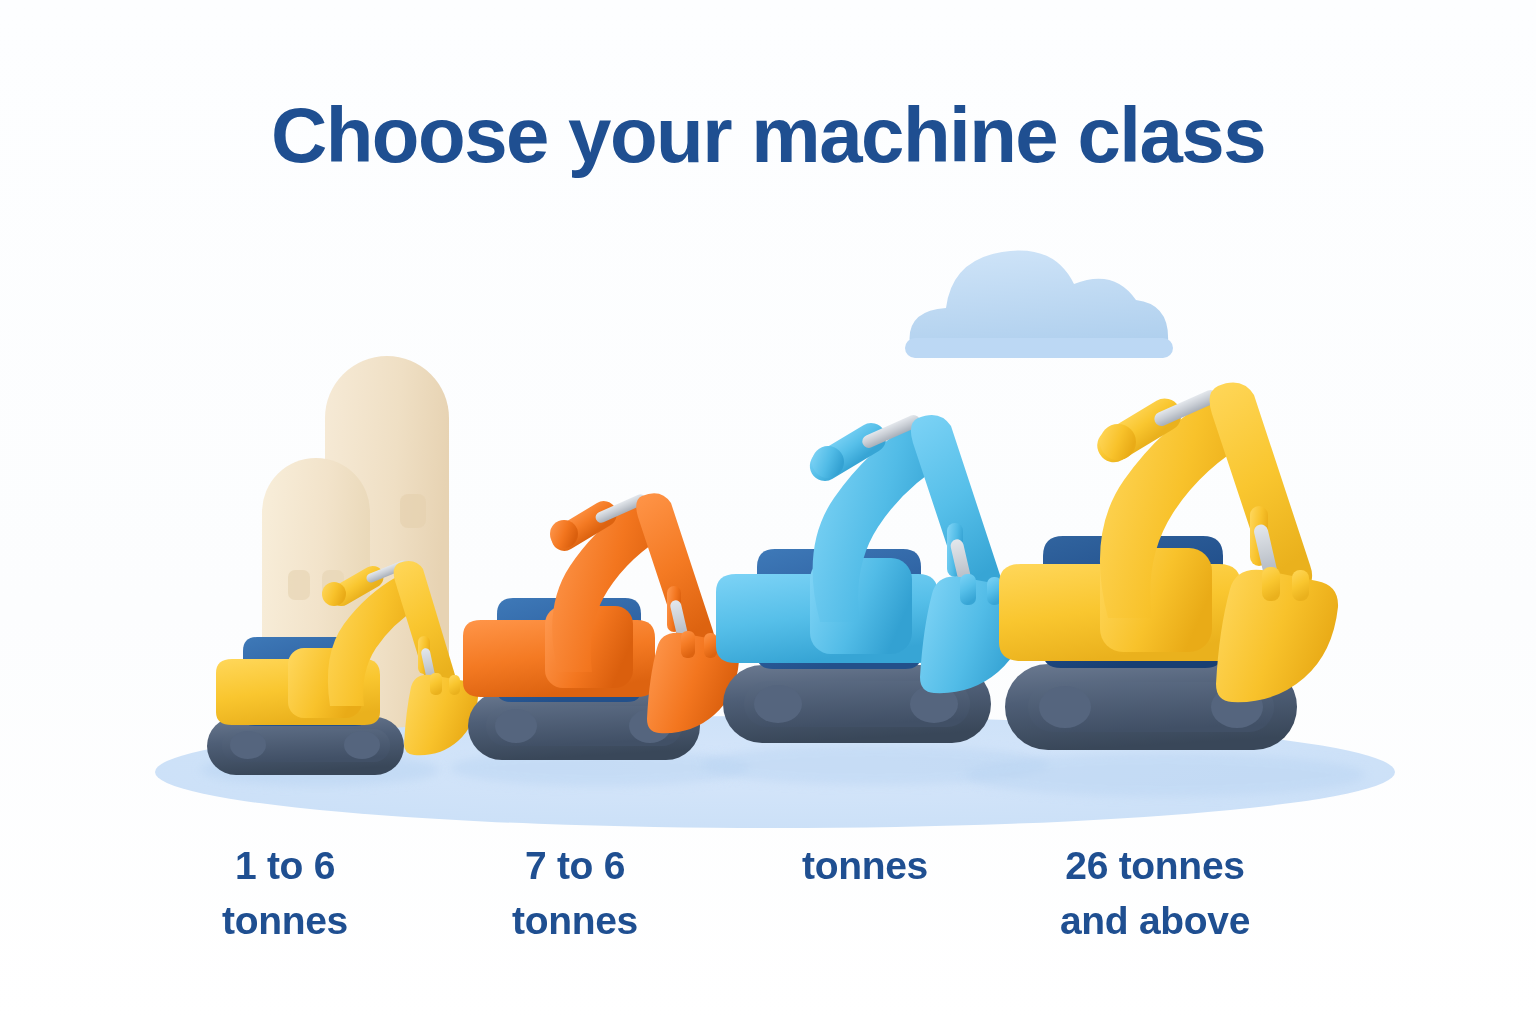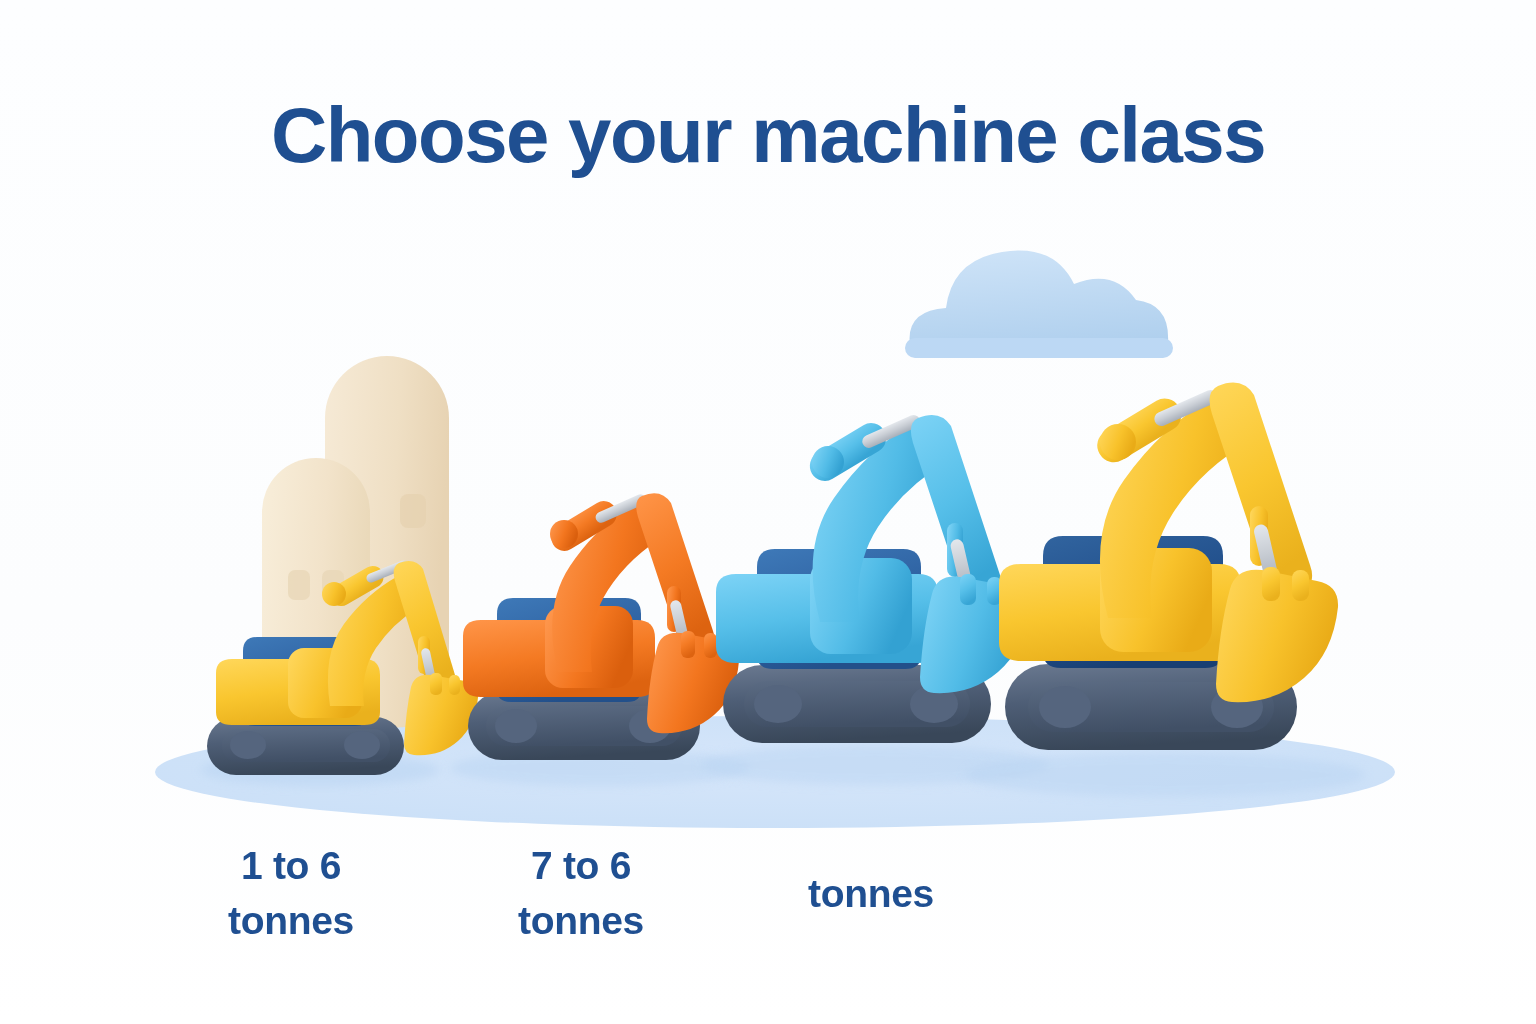--- a/index.html
+++ b/index.html
@@ -37,25 +37,25 @@
     position: absolute;
     left: 0;
     top: 0;
     width: 1536px;
     height: 1024px;
   }
 
   
   #labels {
     position: absolute;
-    left: 146px;
+    left: 140px;
     top: 838px;
     width: 1250px;
     display: flex;
-    align-items: center;
+    align-items: flex-start;
     justify-content: flex-start;
   }
   .label-cell {
     width: 290px;
     text-align: center;
     color: #1f4f91;
     font-family: "Liberation Sans", sans-serif;
     font-size: 39px;
     font-weight: 700;
     line-height: 1.42;
@@ -355,16 +355,18 @@
       <span class="ln">tonnes</span>
     </div>
     <div class="label-cell">
       <span class="ln">7 to 6</span>
       <span class="ln">tonnes</span>
     </div>
     <div class="label-cell">
       <span class="ln">tonnes</span>
     </div>
     <div class="label-cell">
+      <span class="ln">26 tonnes</span>
+      <span class="ln">and above</span>
     </div>
   </div>
 
 </div>
 
 </body></html>

